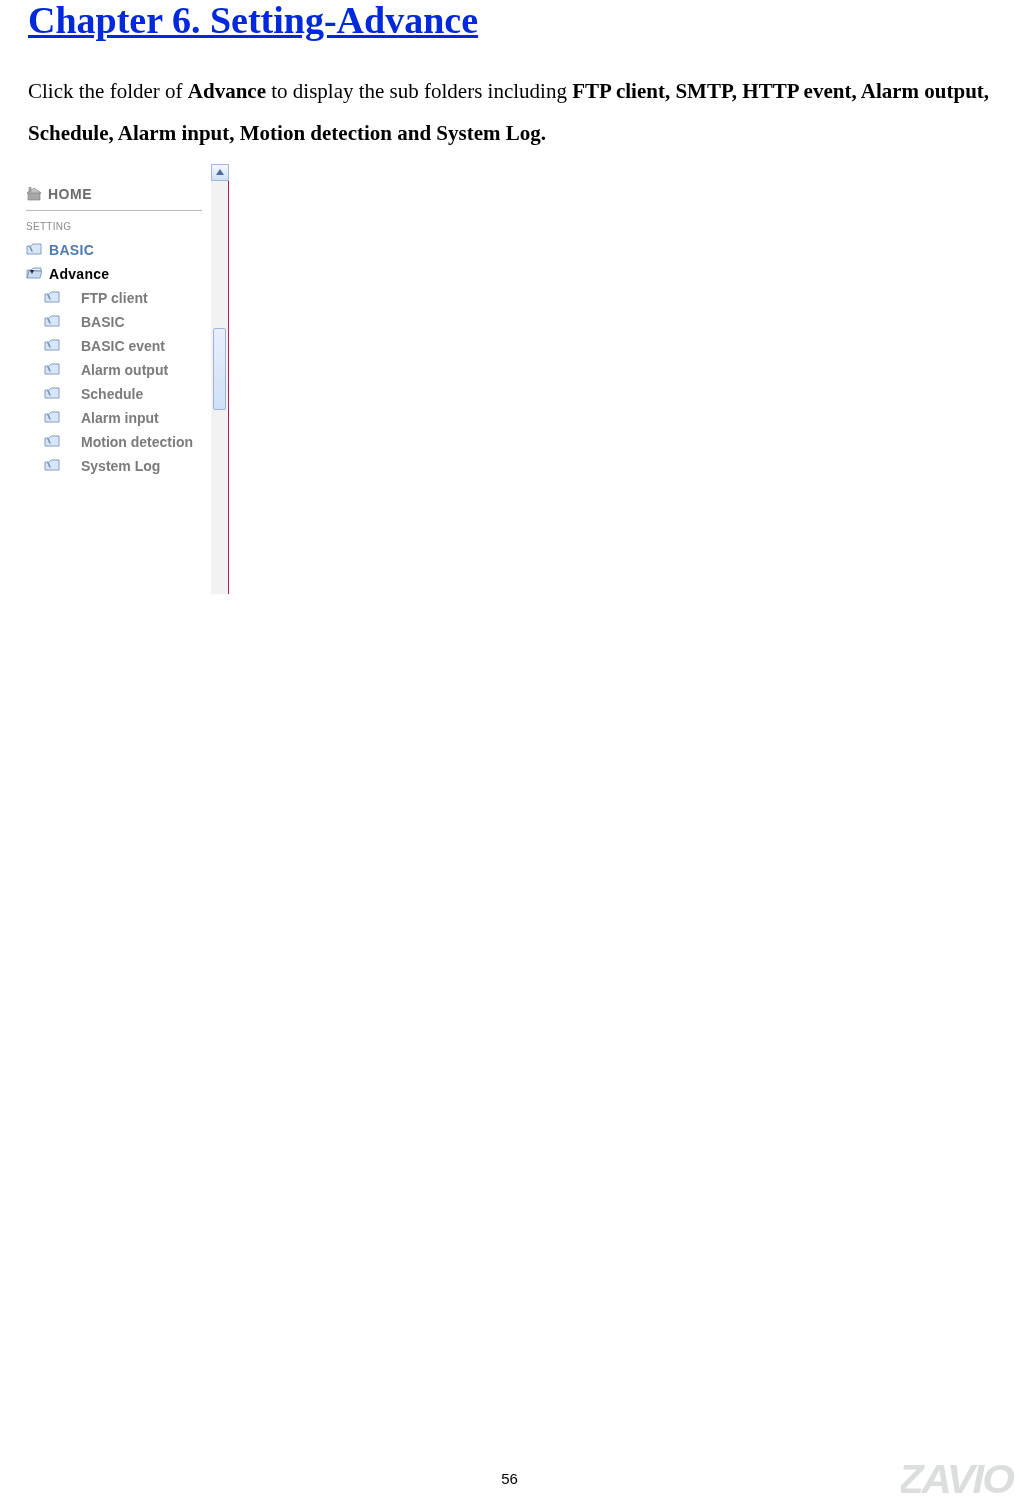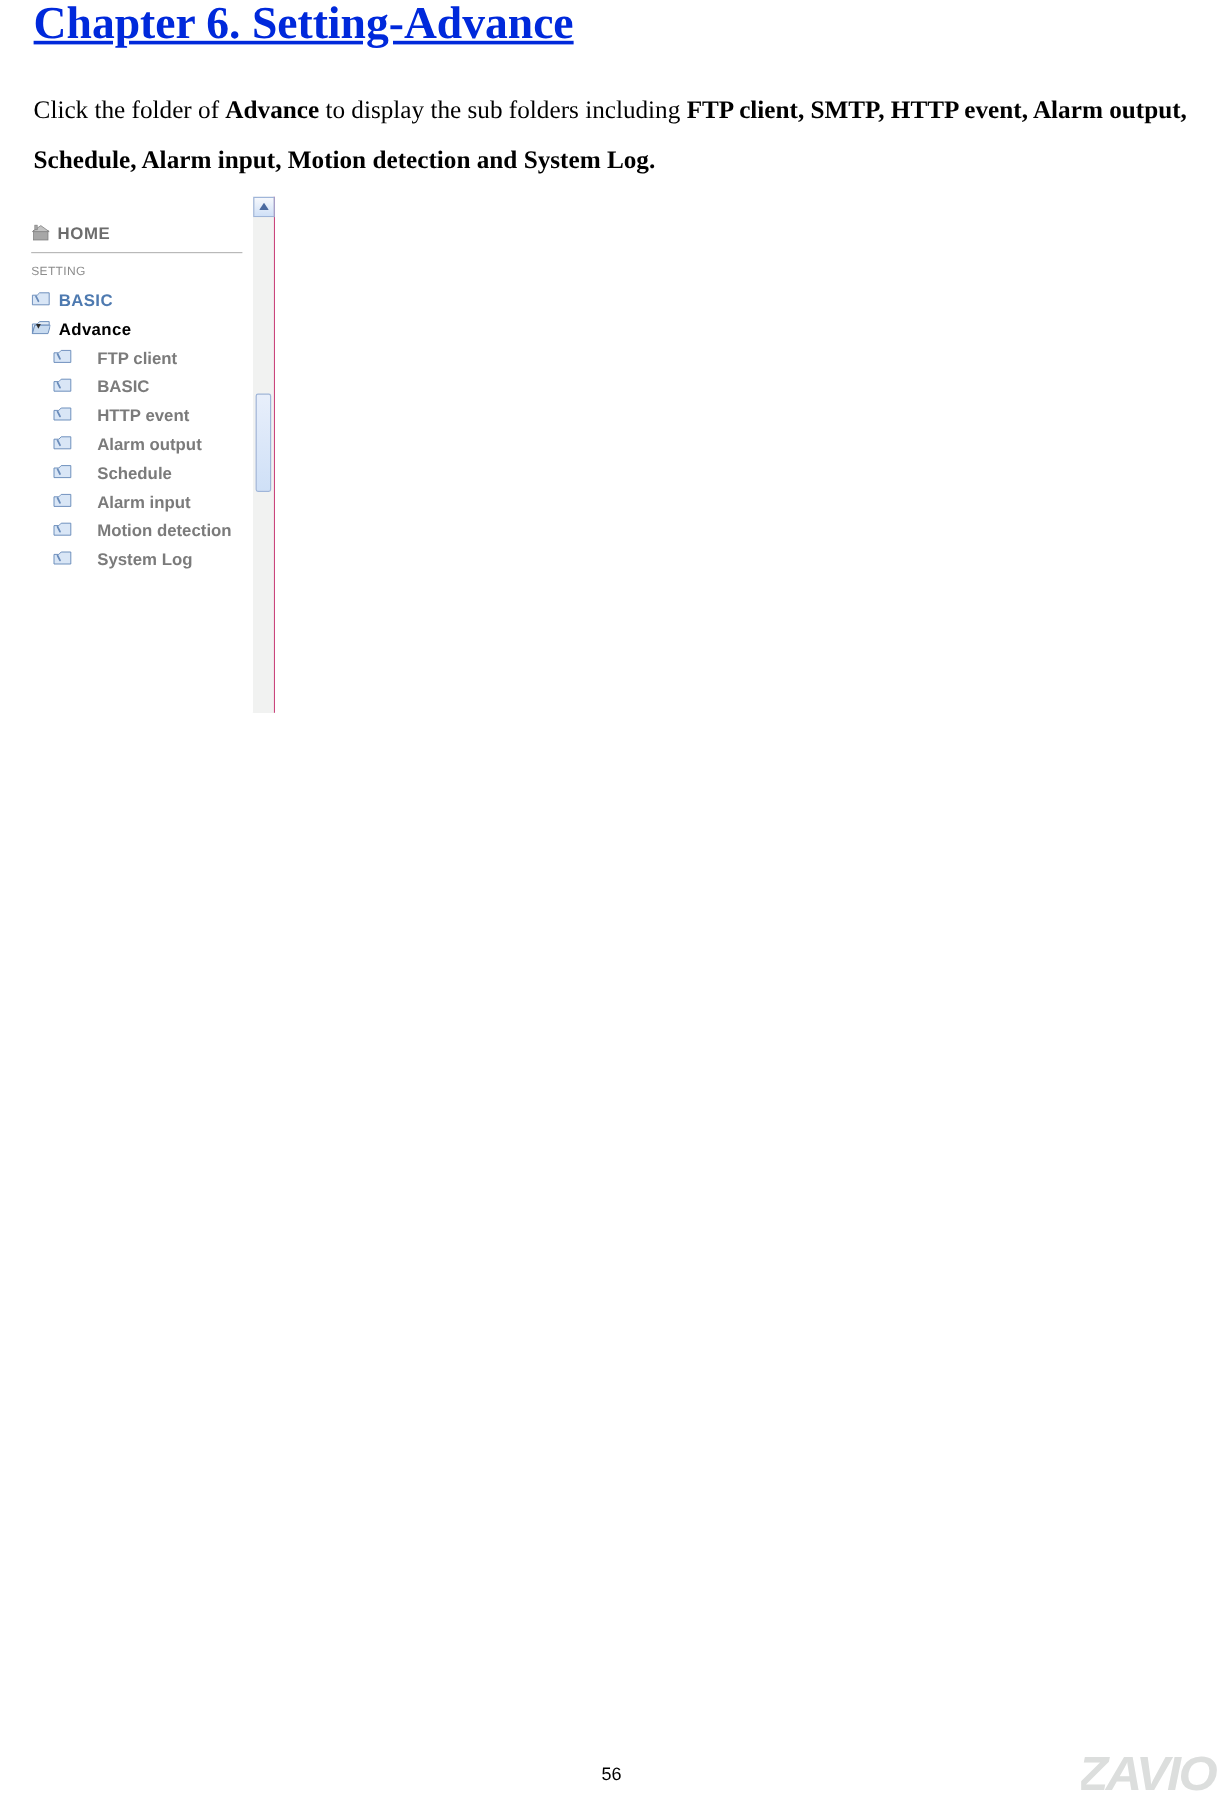--- a/index.html
+++ b/index.html
@@ -236,21 +236,21 @@
         </span>
         <span>BASIC</span>
       </div>
       <div class="sub-item">
         <span class="folder-icon">
           <svg width="16" height="13" viewBox="0 0 16 13">
               <path d="M1 3 L5 3 L7 1 L15 1 L15 11 L1 11 Z" fill="#d9e6f6" stroke="#6a8cba" stroke-width="0.8"></path>
               <path d="M4 4 L6 8" stroke="#6a8cba" stroke-width="1.5" stroke-linecap="round"></path>
             </svg>
         </span>
-        <span>HTTP event</span>
+        <span>BASIC event</span>
       </div>
       <div class="sub-item">
         <span class="folder-icon">
           <svg width="16" height="13" viewBox="0 0 16 13">
               <path d="M1 3 L5 3 L7 1 L15 1 L15 11 L1 11 Z" fill="#d9e6f6" stroke="#6a8cba" stroke-width="0.8"></path>
               <path d="M4 4 L6 8" stroke="#6a8cba" stroke-width="1.5" stroke-linecap="round"></path>
             </svg>
         </span>
         <span>Alarm output</span>
       </div>

